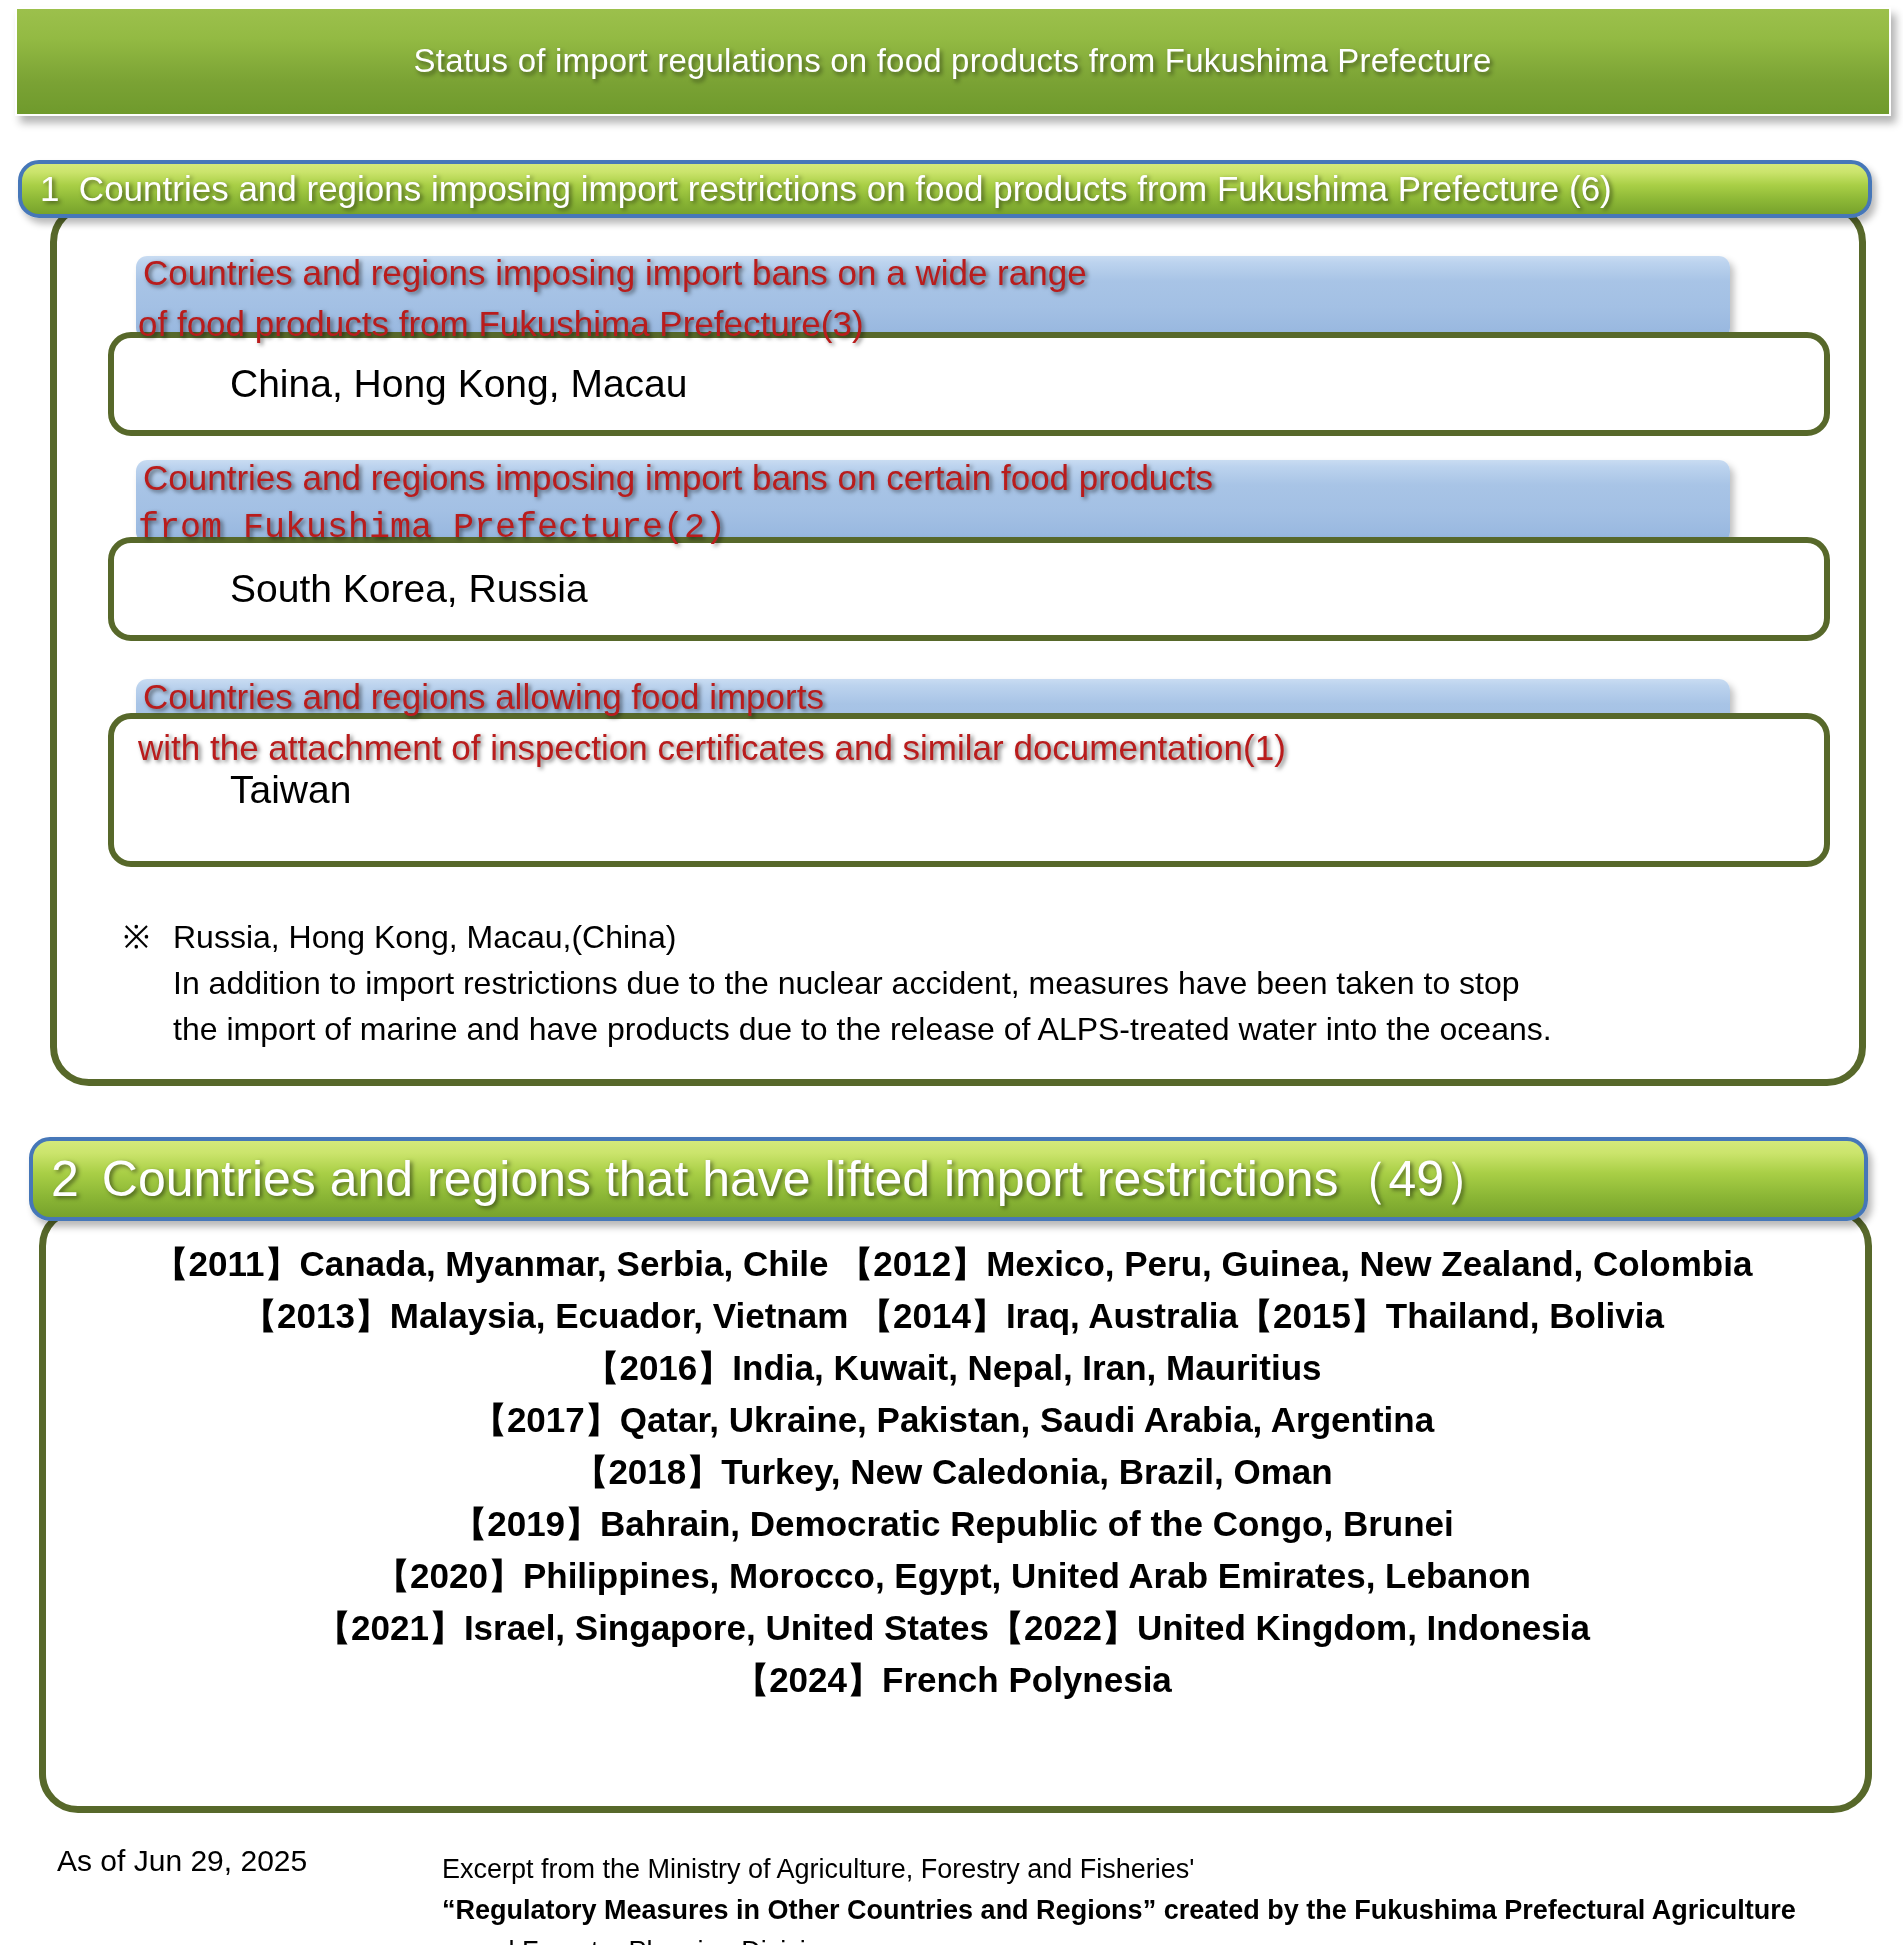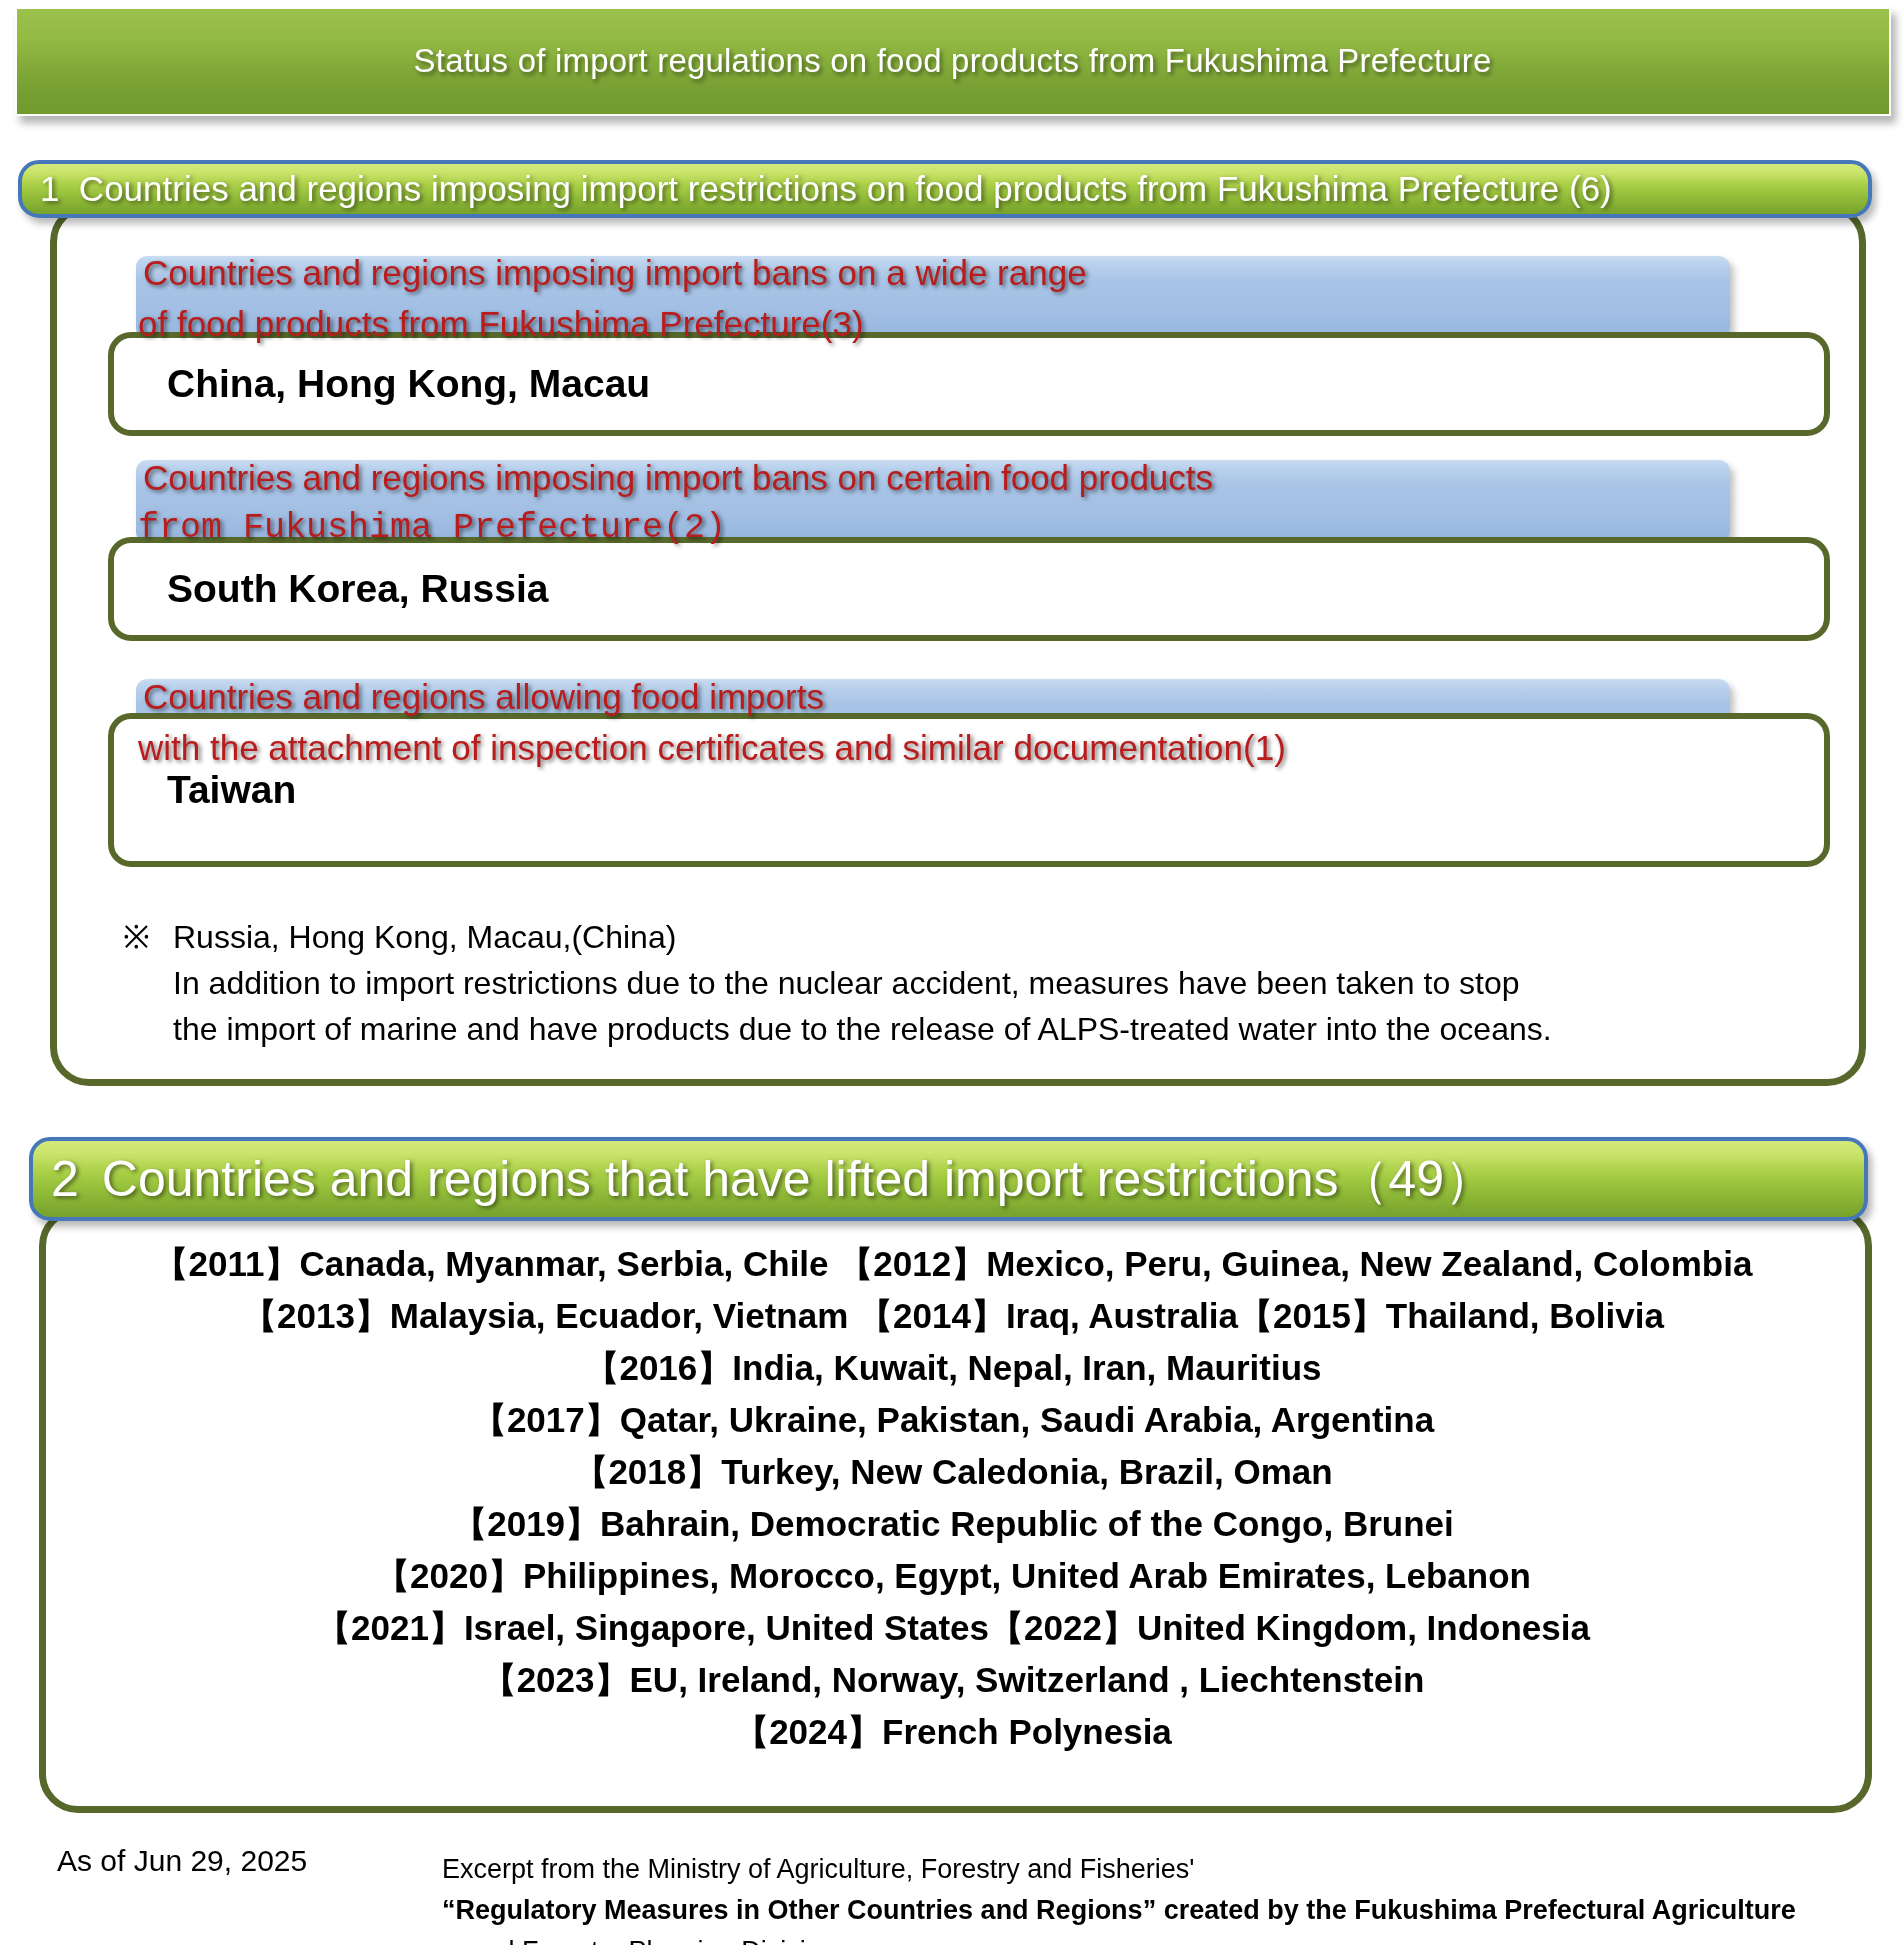--- a/index.html
+++ b/index.html
@@ -134,23 +134,23 @@
     position: absolute;
     box-sizing: border-box;
     border: 6.5px solid #57682a;
     border-radius: 23px;
     background: #ffffff;
     display: flex;
     align-items: center;
   }
   .white-box .answer {
     font-size: 39px;
-    font-weight: bold;
-    color: #000000;
-    padding-left: 53px;
+    font-weight: normal;
+    color: #000000;
+    padding-left: 116px;
   }
 
   
   .note {
     position: absolute;
     left: 123px;
     top: 914px;
     width: 1669px;
     font-size: 32px;
     line-height: 46px;
@@ -255,21 +255,20 @@
 
 <div class="year-list">
   <div class="year-row">【2011】Canada, Myanmar, Serbia, Chile 【2012】Mexico, Peru, Guinea, New Zealand, Colombia</div>
   <div class="year-row">【2013】Malaysia, Ecuador, Vietnam 【2014】Iraq, Australia【2015】Thailand, Bolivia</div>
   <div class="year-row">【2016】India, Kuwait, Nepal, Iran, Mauritius</div>
   <div class="year-row">【2017】Qatar, Ukraine, Pakistan, Saudi Arabia, Argentina</div>
   <div class="year-row">【2018】Turkey, New Caledonia, Brazil, Oman</div>
   <div class="year-row">【2019】Bahrain, Democratic Republic of the Congo, Brunei</div>
   <div class="year-row">【2020】Philippines, Morocco, Egypt, United Arab Emirates, Lebanon</div>
   <div class="year-row">【2021】Israel, Singapore, United States【2022】United Kingdom, Indonesia</div>
-  <div class="year-row">【2023】EU, Ireland, Norway, Switzerland , Liechtenstein</div>
   <div class="year-row">【2024】French Polynesia</div>
 </div>
 
 <div class="footer-date">As of Jun 29, 2025</div>
 <div class="footer-source">
   <div class="l1">Excerpt from the Ministry of Agriculture, Forestry and Fisheries'</div>
   <div class="l2">“Regulatory Measures in Other Countries and Regions” created by the Fukushima Prefectural Agriculture</div>
   <div class="l3">and Forestry Planning Division.</div>
 </div>
 

